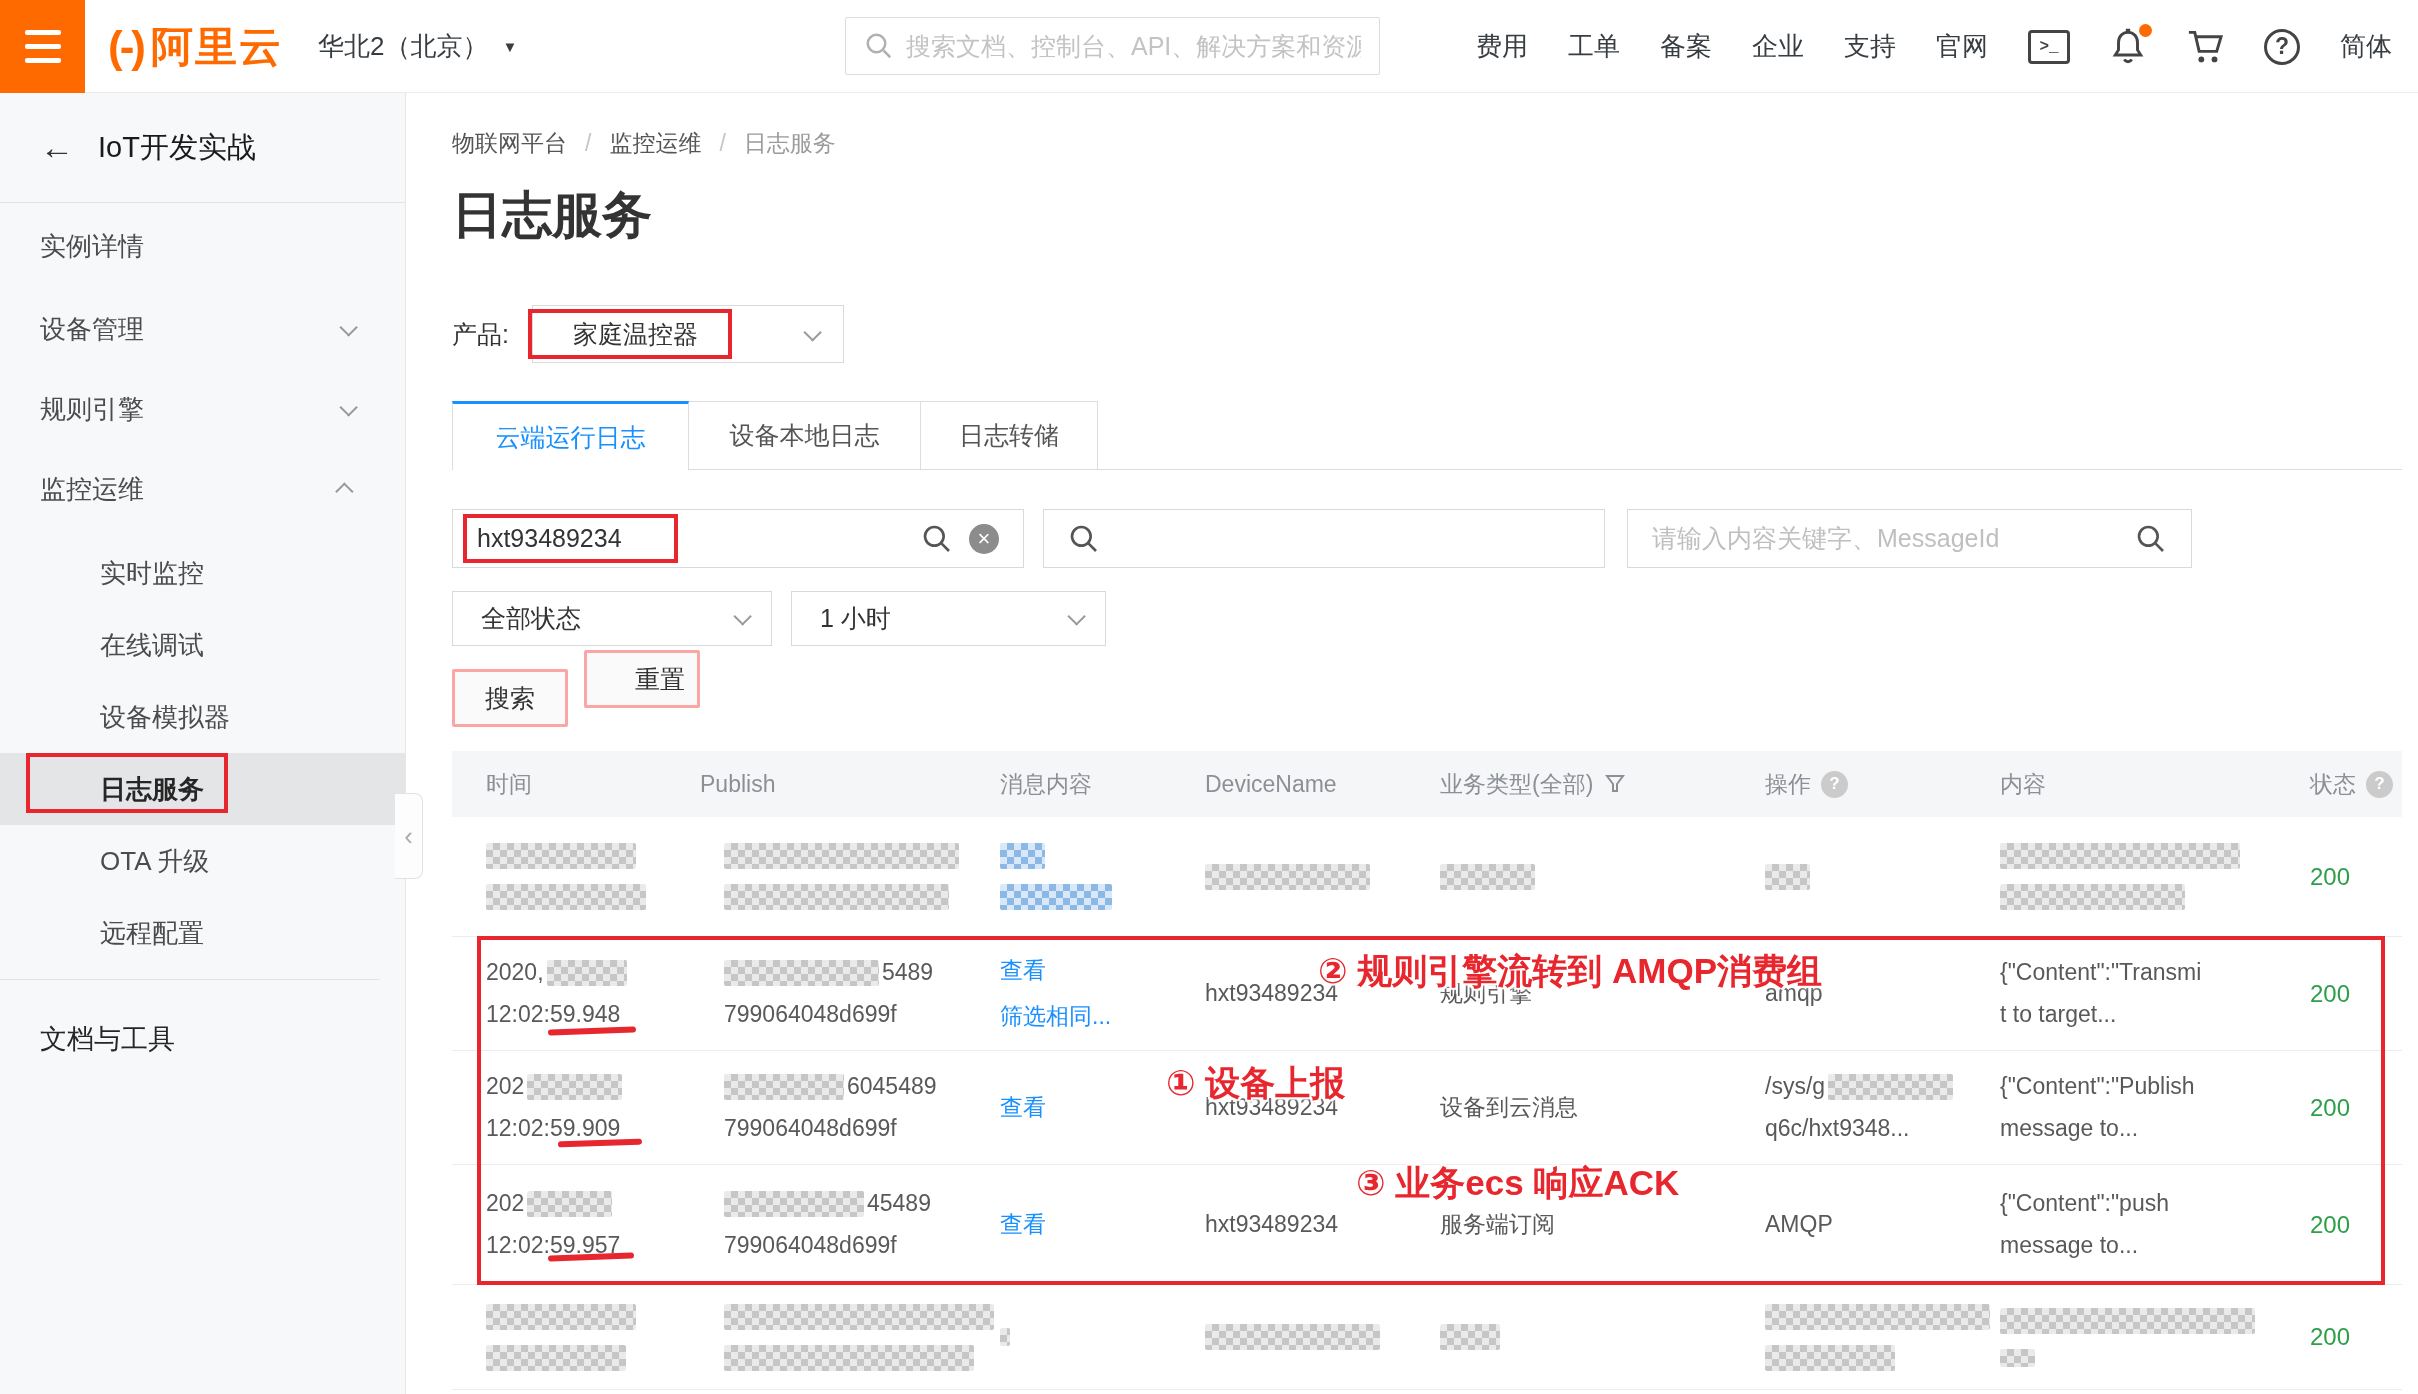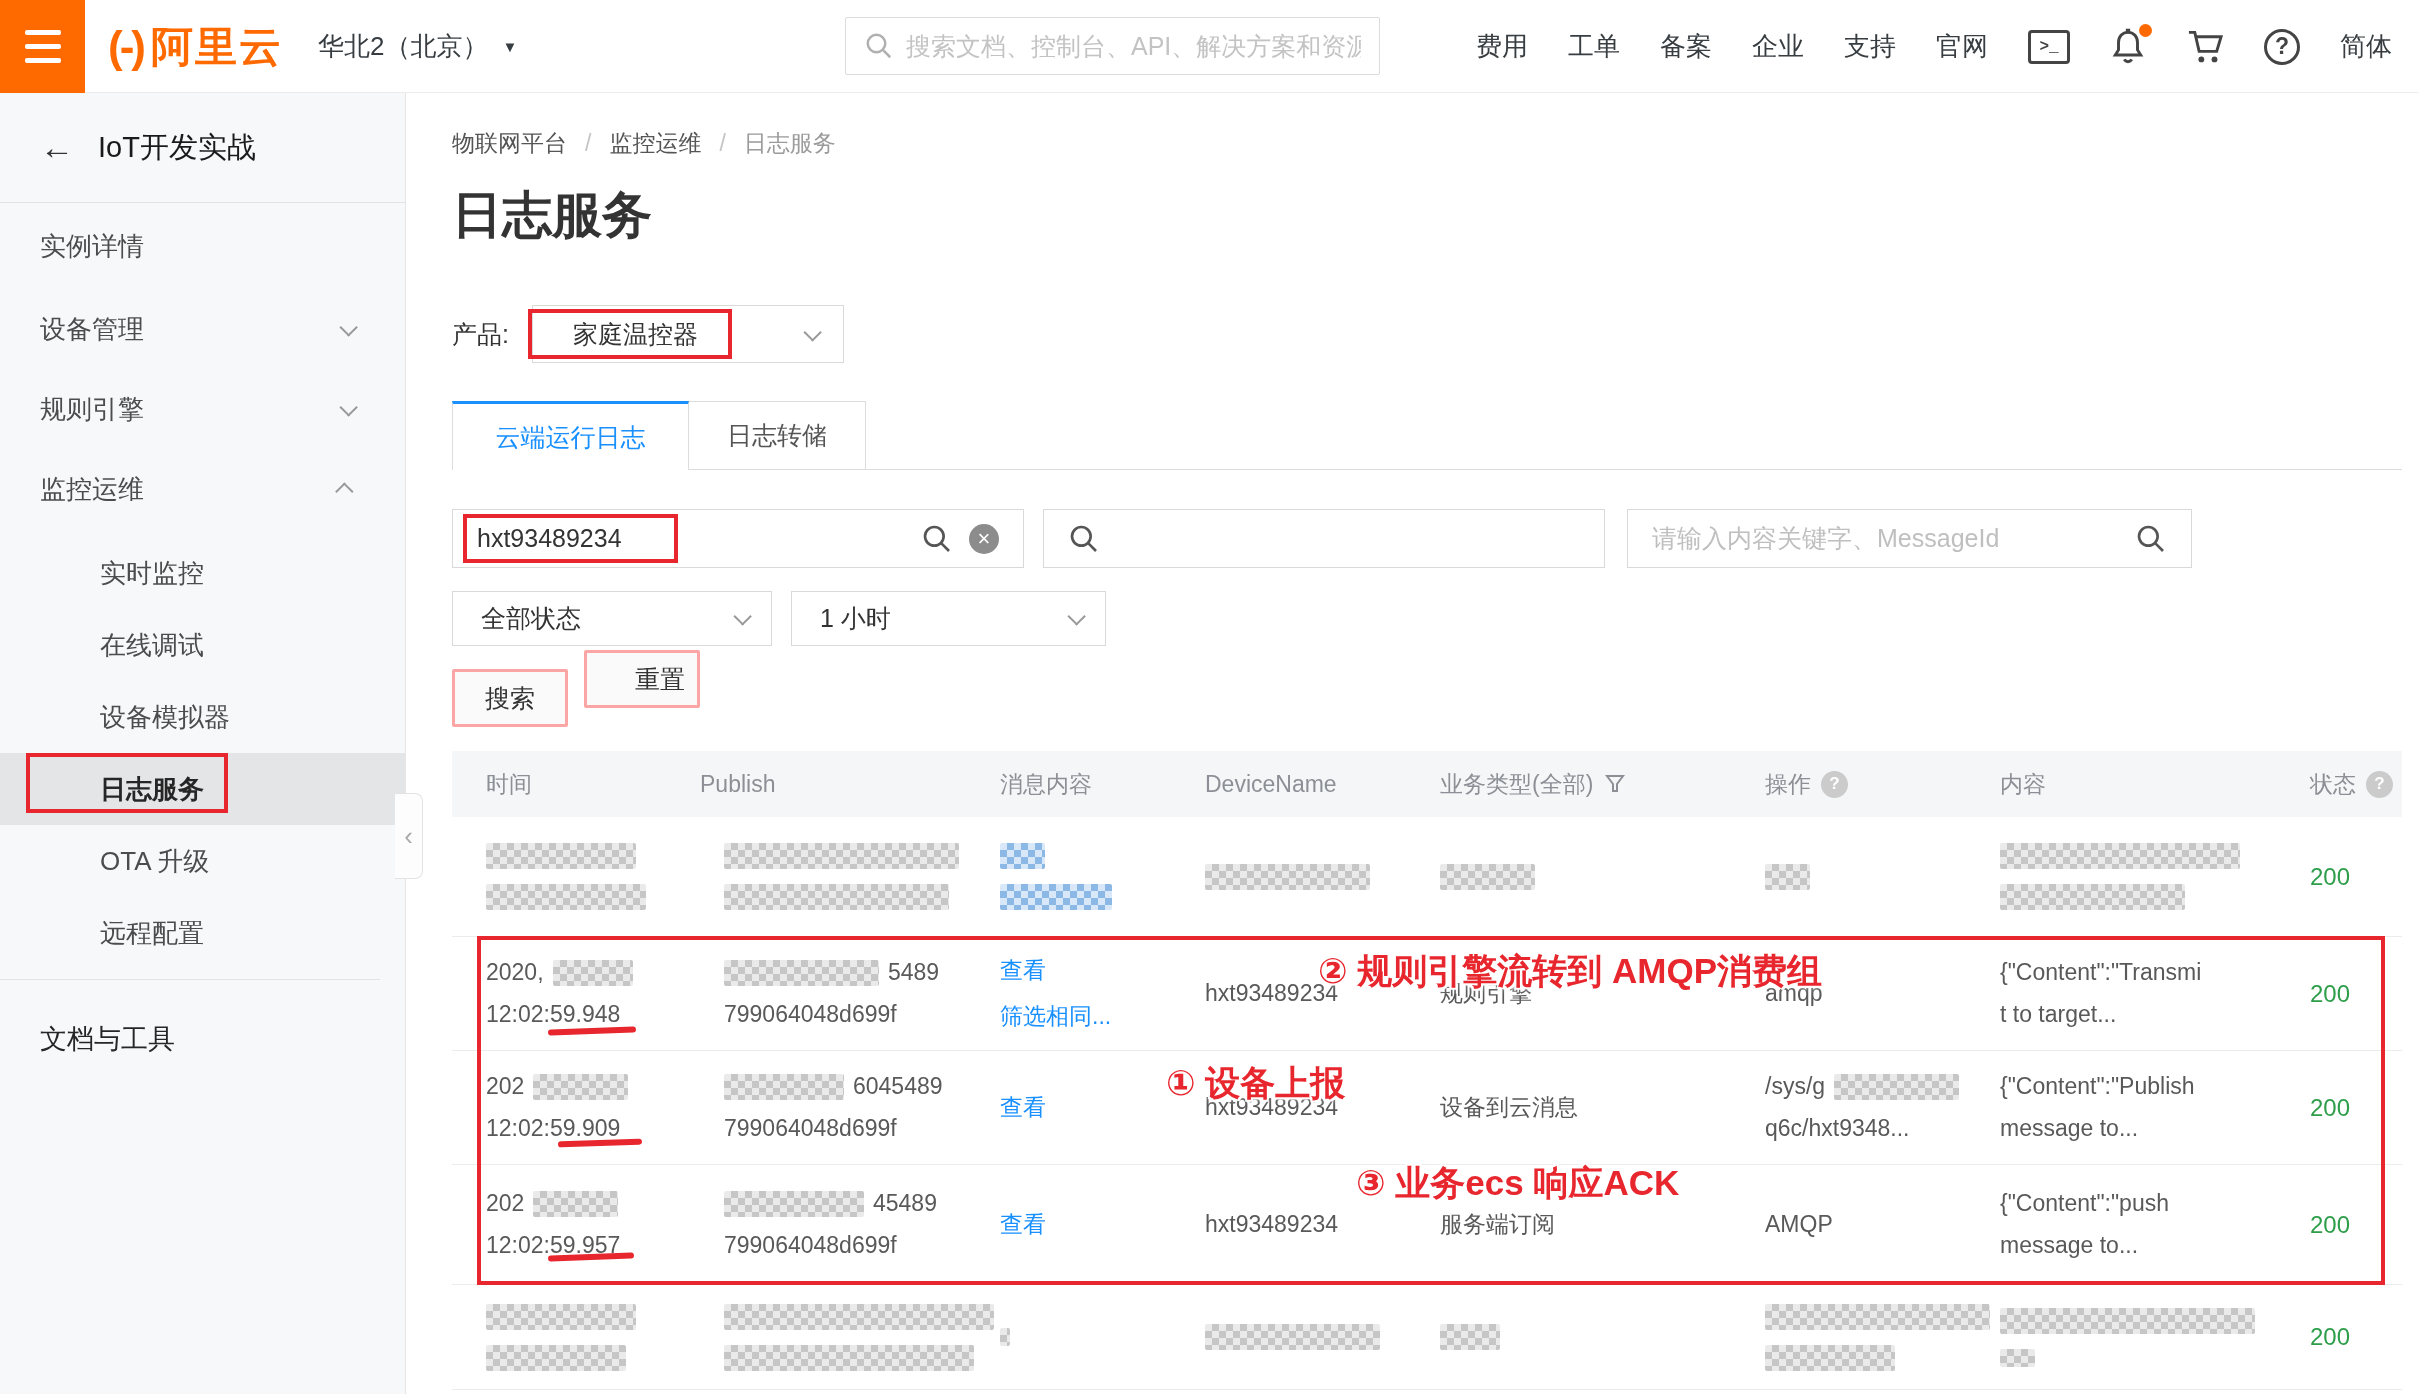--- a/index.html
+++ b/index.html
@@ -97,21 +97,21 @@
   .td { position:absolute; top:0; height:100%; display:flex; flex-direction:column; justify-content:center;
         gap:15px; font-size:23px; color:#595959; }
   .c-time    { left:34px; }
   .c-trace   { left:260px;margin-left:12px; }
   .c-msg     { left:548px; }
   .c-dev     { left:753px; }
   .c-biz     { left:988px; }
   .c-op      { left:1313px; }
   .c-content { left:1548px; }
   .c-status  { left:1858px; }
-  .l { display:flex; align-items:center; gap:9px; }
+  .l { display:flex; align-items:center; gap:3px; }
   .link { color:#1890ff; cursor:pointer; }
   .status { color:#2e9e4a; font-size:24px; }
   .mz { display:inline-block; height:26px; border-radius:2px; vertical-align:middle;
         background:repeating-conic-gradient(#c6c6c6 0% 25%, #eaeaea 0% 50%); background-size:14px 14px; }
   .mz.blue { background:repeating-conic-gradient(#8cb8e6 0% 25%, #d8e8f9 0% 50%); background-size:14px 14px; }
   .mz.sm { height:18px; }
 
   
   .redbox { position:absolute; border:4px solid #e8262d; z-index:7; pointer-events:none; }
   .callout { position:absolute; z-index:8; color:#e8262d; font-weight:700; font-size:35px; white-space:nowrap;
@@ -237,20 +237,23 @@
 
   <div class="product-label">产品:</div>
   <div class="product-select">
     <span>家庭温控器</span>
     <span class="chev down"></span>
   </div>
 
   <div class="tabs">
     <div class="tab first active" style="width:237px;">
       <span>云端运行日志</span>
+    </div>
+    <div class="tab" style="width:232px;">
+      <span>设备本地日志</span>
     </div>
     <div class="tab" style="width:177px;">
       <span>日志转储</span>
     </div>
   </div>
   <div class="tabs-underline"></div>
 
   <div class="f-input" style="left:452px; top:509px; width:572px;">
     <input readonly="" value="hxt93489234" style="">
     <svg class="mag" width="32" height="32" viewBox="0 0 24 24">

